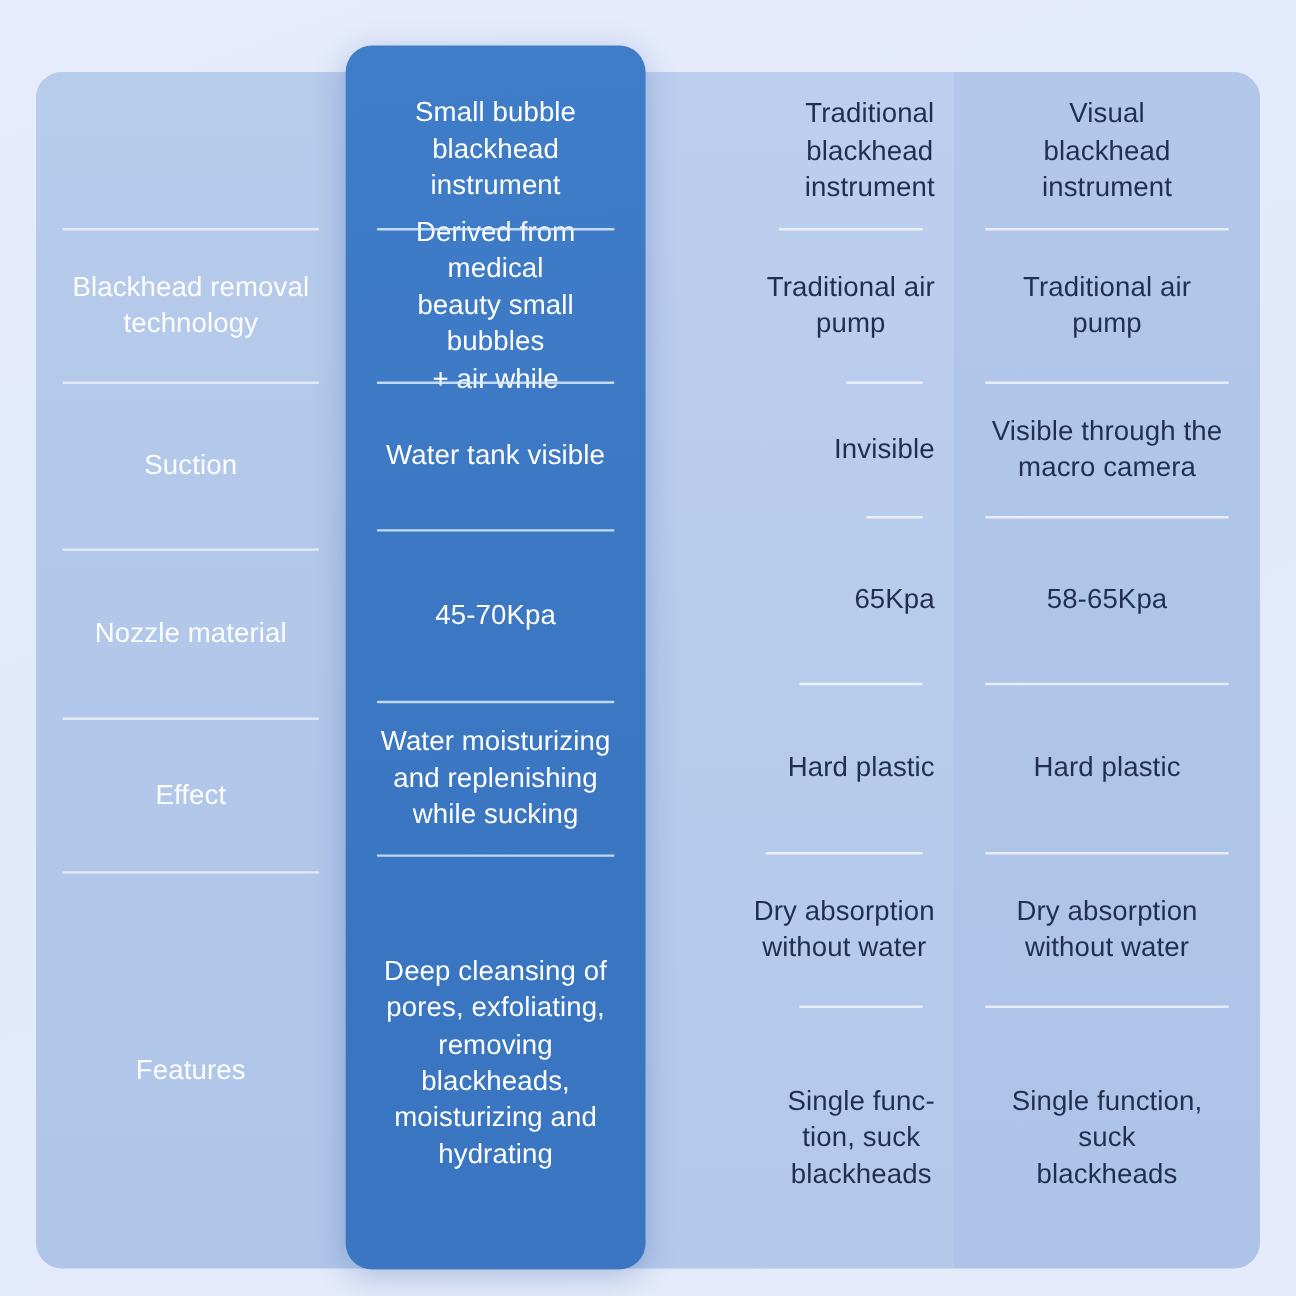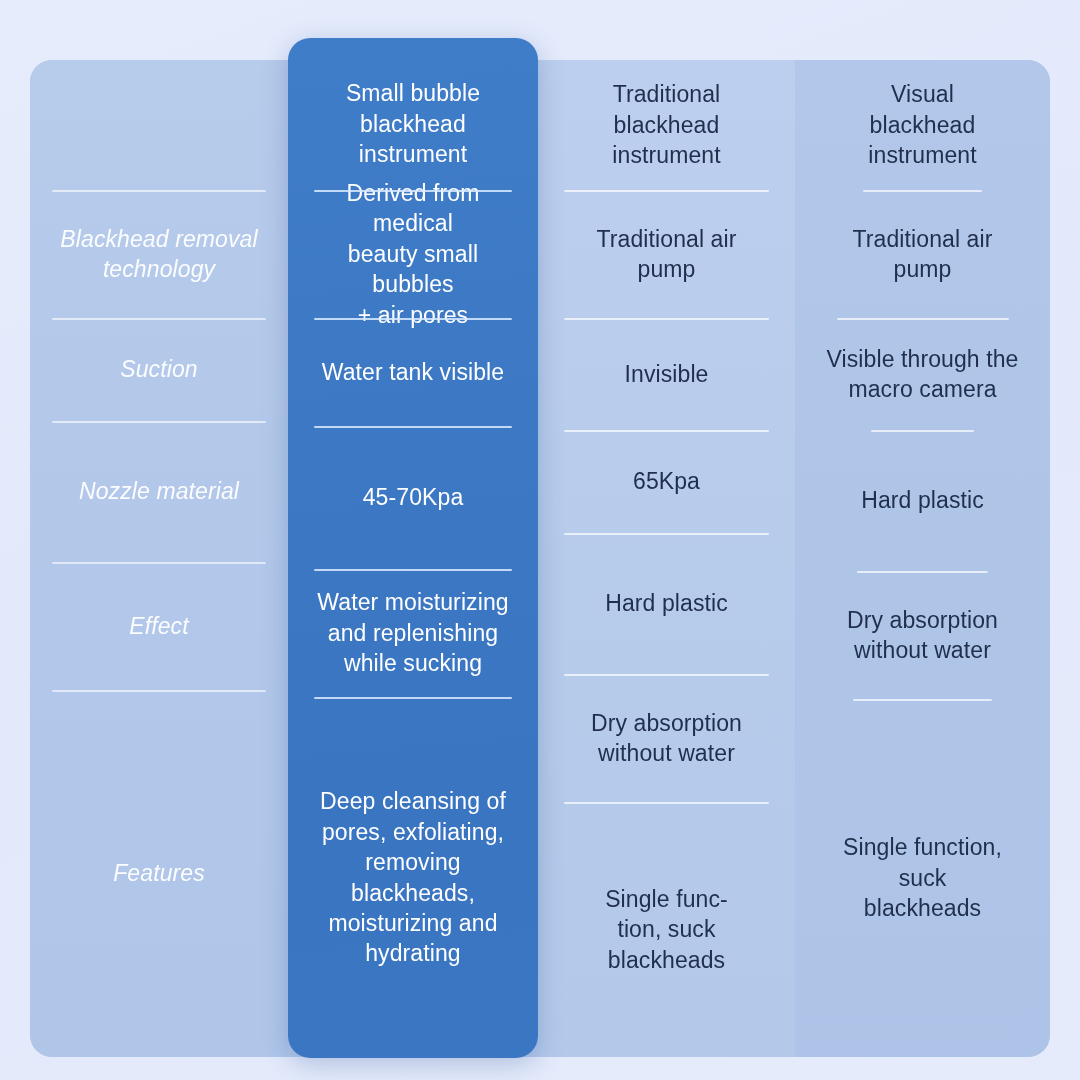--- a/index.html
+++ b/index.html
@@ -38,31 +38,32 @@
 
   .col {
     position: relative;
     box-sizing: border-box;
     display: flex;
     flex-direction: column;
     height: 100%;
   }
 
   
-  .col-spec   { width: 258px; font-style: italic; }   
+  .col-spec   { width: 258px; }   
   .col-hero   { width: 250px; }   
   .col-trad   { width: 257px; }   
-  .col-visual { width: 255px; align-items: center; }   
+  .col-visual { width: 255px; }   
 
   .col-spec {
     background: linear-gradient(180deg, #b7cbeb 0%, #b2c7e9 55%, #b0c6e9 100%);
   }
   .col-hero  { background: #b3c8ea; }
   .col-trad  {
     background: linear-gradient(180deg, #bdcfee 0%, #b7cbeb 50%, #b4c9ea 100%);
+    align-items: flex-end;
   }
   .col-visual {
     background: linear-gradient(180deg, #b2c7e9 0%, #afc5e8 50%, #adc4e8 100%);
   }
 
   
   .hero-card {
     position: absolute;
     left: 288px;
     top: 38px;
@@ -133,29 +134,29 @@
     height: 2px;
   }
 
   
   .col-hero .cell { visibility: hidden; }
 
   
   .r-head { height: 130px; }
   .r-1    { height: 128px; }
   .r-2    { height: 112px; }
-  .r-3    { height: 103px; }
+  .r-3    { height: 139px; }
   .r-4    { height: 141px; }
   .r-5    { height: 128px; }
   .r-6    { flex: 1 1 auto; }
 
   
   .hero-card .r-head { height: 152px; padding-top: 20px; }
   .hero-card .r-1    { height: 128px; }
-  .hero-card .r-2    { height: 108px; border-radius: 12px; }
+  .hero-card .r-2    { height: 123px; border-radius: 12px; }
   .hero-card .r-3    { height: 143px; }
   .hero-card .r-4    { height: 141px; }
   .hero-card .r-5    { height: 128px; }
   .hero-card .r-6    { flex: 1 1 auto; }
 
   .cell-text {
     display: block;
     max-width: 100%;
     white-space: pre-line;
   }
@@ -236,20 +237,23 @@
 instrument</span>
         </div>
       <div class="cell r-1">
           <span class="cell-text">Traditional air
 pump</span>
         </div>
       <div class="cell r-2">
           <span class="cell-text">Visible through the
 macro camera</span>
         </div>
+      <div class="cell r-3">
+          <span class="cell-text">58-65Kpa</span>
+        </div>
       <div class="cell r-4">
           <span class="cell-text">Hard plastic</span>
         </div>
       <div class="cell r-5">
           <span class="cell-text">Dry absorption
 without water</span>
         </div>
       <div class="cell r-6">
           <span class="cell-text">Single function,
 suck
@@ -260,21 +264,21 @@
 
   <div class="hero-card">
     <div class="cell r-head">
         <span class="cell-text">Small bubble
 blackhead
 instrument</span>
       </div>
     <div class="cell r-1">
         <span class="cell-text">Derived from medical
 beauty small bubbles
-+ air pores</span>
++ air while</span>
       </div>
     <div class="cell r-2">
         <span class="cell-text">Water tank visible</span>
       </div>
     <div class="cell r-3">
         <span class="cell-text">45-70Kpa</span>
       </div>
     <div class="cell r-5">
         <span class="cell-text">Water moisturizing
 and replenishing

